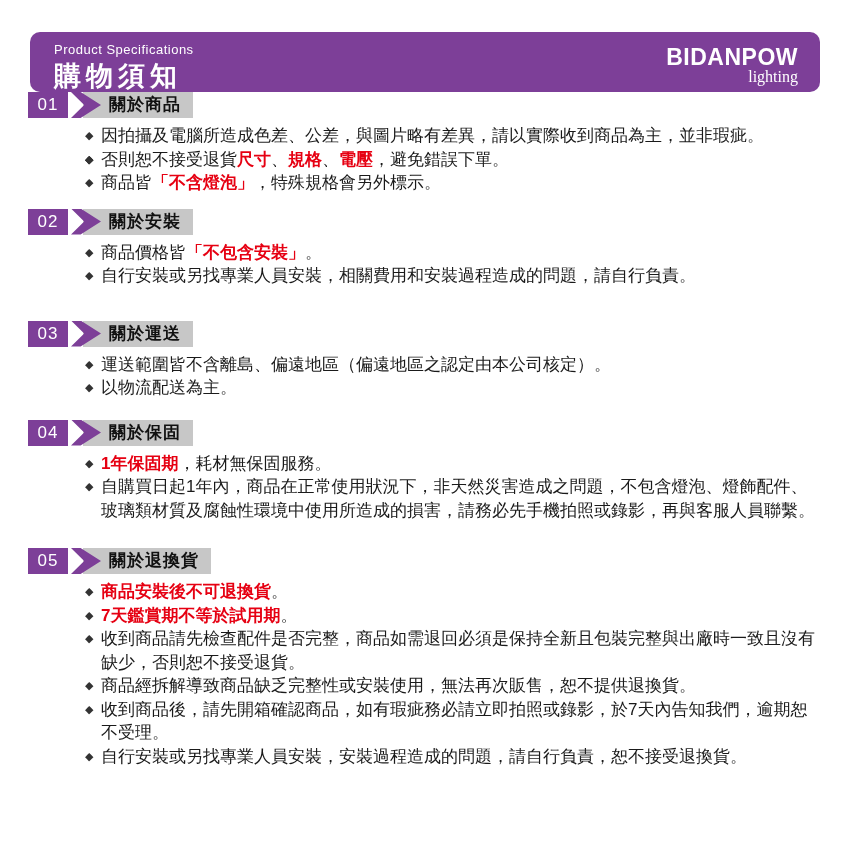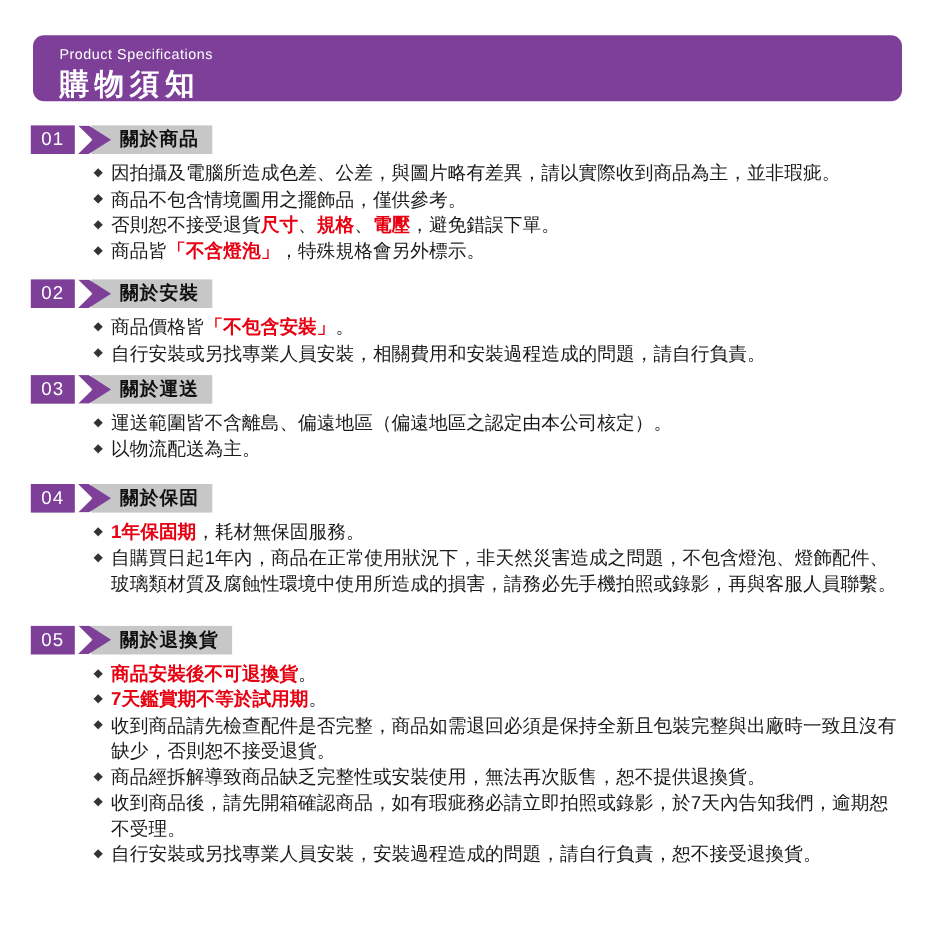--- a/index.html
+++ b/index.html
@@ -26,34 +26,34 @@
     padding:10px 0 0 24px;
   }
   .eyebrow{
     color:#ffffff;font-size:13px;letter-spacing:0.5px;line-height:16px;
   }
   .page-title{
     margin:2px 0 0 0;
     color:#ffffff;font-size:27px;font-weight:bold;letter-spacing:5px;line-height:32px;
   }
   .brand{
-    position:absolute;right:22px;top:13px;text-align:left;color:#ffffff;margin-top:46px;
+    position:absolute;right:22px;top:13px;text-align:right;color:#ffffff;
   }
   .brand-name{
     font-size:23px;font-weight:bold;letter-spacing:0.5px;line-height:24px;
   }
   .brand-sub{
     font-family:"Liberation Serif","DejaVu Serif",serif;
     font-size:16px;line-height:15px;
   }
   
   #sections{padding:0 28px;}
-  .section:nth-of-type(1){margin-top:22px;}
+  .section:nth-of-type(1){}
   .section:nth-of-type(2){margin-top:14px;}
-  .section:nth-of-type(3){margin-top:8px;}
+  .section:nth-of-type(3){margin-top:33px;}
   .section:nth-of-type(4){margin-top:20px;}
   .section:nth-of-type(5){margin-top:26px;}
   .sec-head{
     display:flex;align-items:center;height:26px;
   }
   .num{
     width:40px;height:26px;flex:0 0 40px;
     background:var(--purple);color:#ffffff;
     font-size:17px;line-height:26px;text-align:center;letter-spacing:1px;
     position:relative;z-index:2;
@@ -114,21 +114,21 @@
   <main id="sections">
   <section class="section">
     <div class="sec-head">
       <span class="num">01</span>
       <span class="arrow"></span>
       <span class="sec-title">關於商品</span>
     </div>
     <ul class="bullets">
           <li><span class="diamond">◆</span><span>因拍攝及電腦所造成色差、公差，與圖片略有差異，請以實際收到商品為主，並非瑕疵。</span></li>
           <li><span class="diamond">◆</span></li>
-          <li><span class="diamond">◆</span><span>商品不包含情境圖用之擺飾品，僅供參考。</span></li>
+          <li><span class="diamond">◆</span></li>
           <li><span class="diamond">◆</span><span>否則恕不接受退貨</span><span class="red">尺寸</span><span>、</span><span class="red">規格</span><span>、</span><span class="red">電壓</span><span>，避免錯誤下單。</span></li>
           <li><span class="diamond">◆</span><span>商品皆</span><span class="red">「不含燈泡」</span><span>，特殊規格會另外標示。</span></li>
         </ul>
   </section>
 
   <section class="section">
     <div class="sec-head">
       <span class="num">02</span>
       <span class="arrow"></span>
       <span class="sec-title">關於安裝</span>

